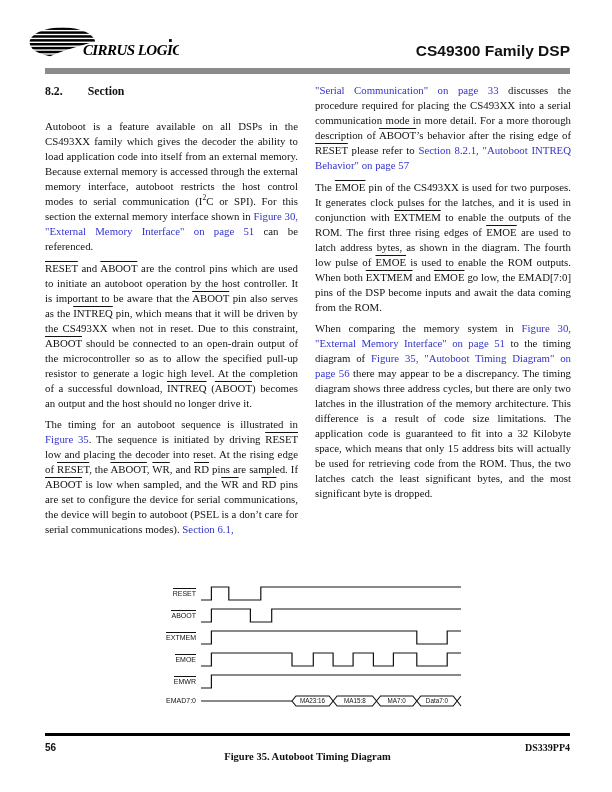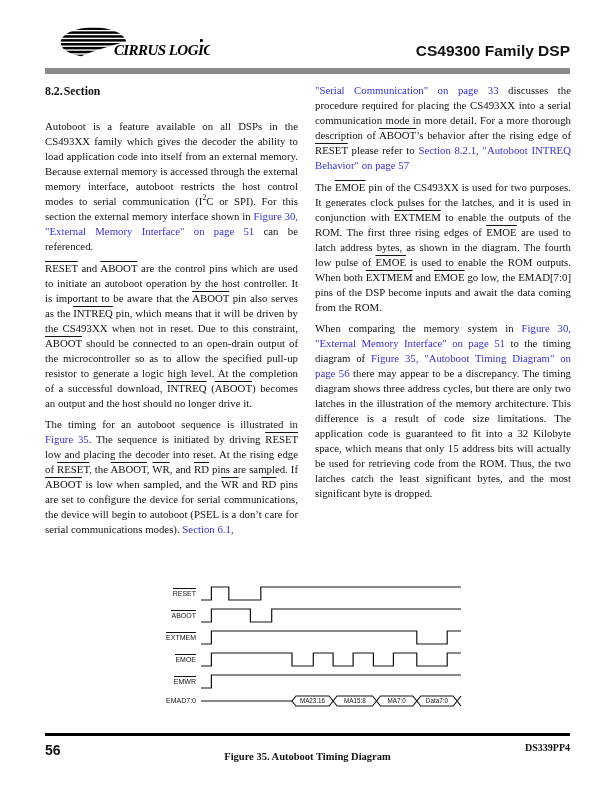--- a/index.html
+++ b/index.html
@@ -1,27 +1,27 @@
 <!DOCTYPE html>
 <html style="--link: #3333cc; --bar: #8b8b8b;"><head>
 <meta charset="utf-8">
 <style>
   html,body{margin:0;padding:0;background:#ffffff;}
   .page{position:relative;width:612px;height:792px;background:#ffffff;
         font-family:"Liberation Serif",serif;color:#121212;overflow:hidden;}
 
   
-  .logo{position:absolute;left:60px;top:26px;width:150px;height:34px;text-align:right;}
+  .logo{position:absolute;left:29px;top:26px;width:150px;height:34px;text-align:right;}
   .doc-title{position:absolute;right:42px;top:42px;font-family:"Liberation Sans",sans-serif;
              font-weight:bold;font-size:15.5px;letter-spacing:0;}
   .header-bar{position:absolute;left:45px;top:68px;width:525px;height:6px;background:var(--bar,#8b8b8b);}
 
   
   .section-heading{position:absolute;left:45px;top:84px;margin:0;font-size:11.8px;font-weight:bold;}
-  .section-heading .sec-num{margin-right:1px;}
+  .section-heading .sec-num{margin-right:25px;}
 
   
   .col{position:absolute;font-size:10.8px;line-height:15px;text-align:justify;}
   .col p{margin:0 0 6.5px 0;}
   .col-left{left:45px;top:119px;width:253px;}
   .col-right{left:315px;top:83px;width:256px;}
   .xref{color:var(--link,#3333cc);text-decoration:none;cursor:pointer;}
   .ov{text-decoration:overline;text-decoration-thickness:1px;}
   sup{font-size:7.5px;line-height:0;}
 
@@ -30,21 +30,21 @@
   .sig-label{position:absolute;left:0;width:48px;text-align:right;
              font-family:"Liberation Sans",sans-serif;font-size:7px;line-height:9px;
              color:#121212;white-space:nowrap;}
   .sig-label .ovl{display:inline-block;border-top:1px solid #121212;padding-top:1px;line-height:1;}
   .figure-caption{position:absolute;left:45px;top:751px;width:525px;text-align:center;
                   font-weight:bold;font-size:10.5px;}
 
   
   .footer-rule{position:absolute;left:45px;top:733px;width:525px;height:3px;background:#000;}
   .page-number{position:absolute;left:45px;top:742px;font-family:"Liberation Sans",sans-serif;
-               font-weight:bold;font-size:14px;}
+               font-weight:bold;font-size:10px;}
   .doc-id{position:absolute;right:42px;top:742px;font-family:Liberation Serif, serif;
           font-weight:bold;font-size:10px;}
 </style>
 </head>
 <body>
 
 <div class="page">
 
   <div class="logo">
     <svg width="150" height="34" viewBox="0 0 270 60">

